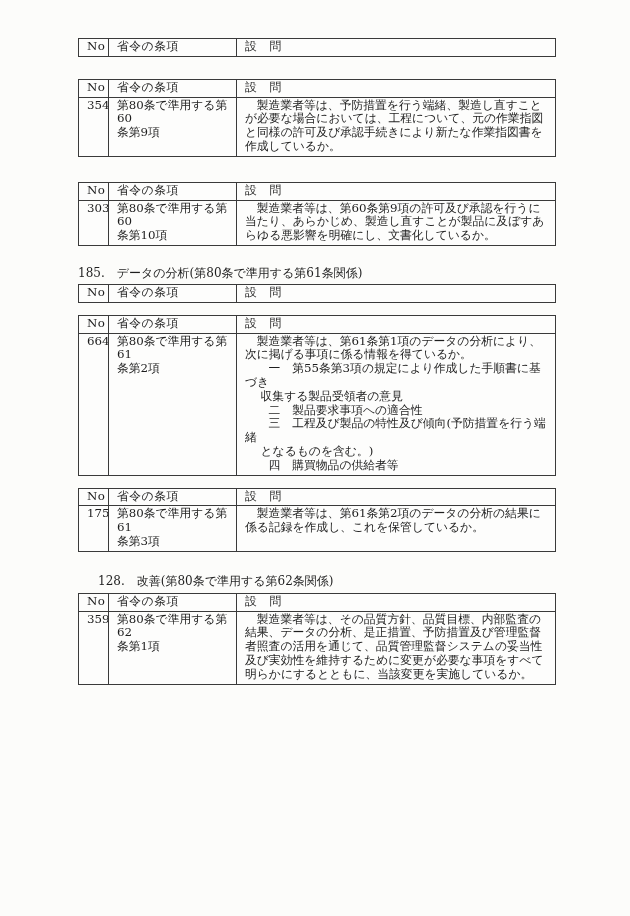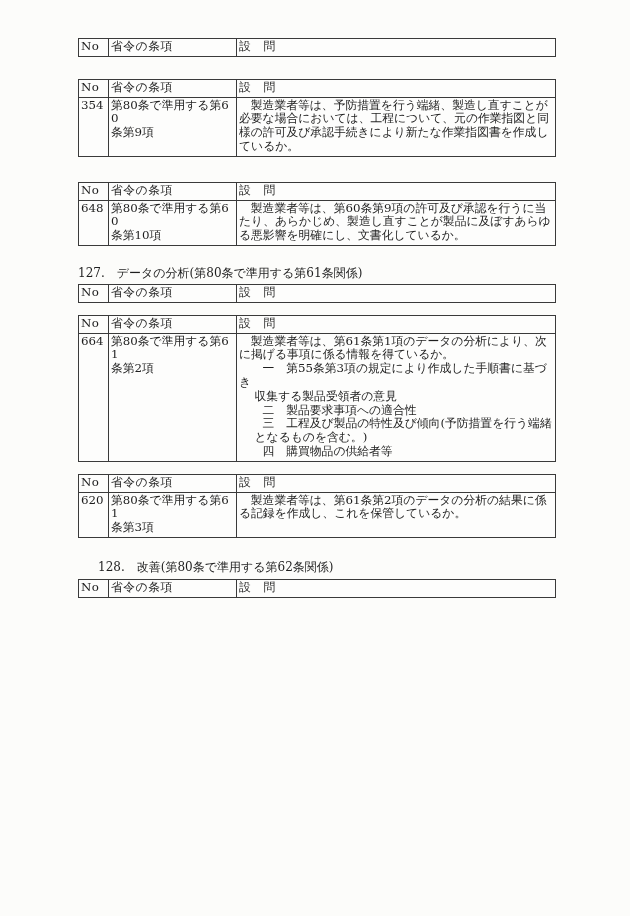--- a/index.html
+++ b/index.html
@@ -30,21 +30,21 @@
     background: #fdfdfc;
   }
   table.qtable th,
   table.qtable td {
     border: 1px solid #3a3a3a;
     vertical-align: top;
     text-align: left;
     font-weight: normal;
     font-size: 11.8px;
     line-height: 13.8px;
-    padding: 1px 3px 2px 2px;
+    padding: 1px 3px 2px 8px;
     color: #1e1e1e;
     overflow: hidden;
   }
   table.qtable th {
     letter-spacing: 0.5px;
   }
   td.cell-no {
     text-align: left;
     padding-left: 4px;
   }
@@ -118,29 +118,29 @@
           <col class="c-art">
           <col class="c-q">
         </colgroup>
       <tbody>
           <tr>
         <th>No</th>
         <th>省令の条項</th>
         <th>設　問</th>
       </tr>
       <tr>
-        <td class="cell-no">648</td>
+        <td class="cell-no">303</td>
         <td class="cell-art">第80条で準用する第60
 条第10項</td>
         <td class="cell-q">　製造業者等は、第60条第9項の許可及び承認を行うに当たり、あらかじめ、製造し直すことが製品に及ぼすあらゆる悪影響を明確にし、文書化しているか。</td>
       </tr>
     </tbody>
       </table>
 
-    <div class="sec-heading h127">127.　データの分析(第80条で準用する第61条関係)</div>
+    <div class="sec-heading h127">185.　データの分析(第80条で準用する第61条関係)</div>
 
     <table class="qtable">
       <colgroup>
           <col class="c-no">
           <col class="c-art">
           <col class="c-q">
         </colgroup>
       <tbody>
           <tr>
         <th>No</th>
@@ -183,21 +183,21 @@
           <col class="c-art">
           <col class="c-q">
         </colgroup>
       <tbody>
           <tr>
         <th>No</th>
         <th>省令の条項</th>
         <th>設　問</th>
       </tr>
       <tr>
-        <td class="cell-no">620</td>
+        <td class="cell-no">175</td>
         <td class="cell-art">第80条で準用する第61
 条第3項</td>
         <td class="cell-q">　製造業者等は、第61条第2項のデータの分析の結果に係る記録を作成し、これを保管しているか。</td>
       </tr>
     </tbody>
       </table>
 
     <div class="sec-heading h128">128.　改善(第80条で準用する第62条関係)</div>
 
     <table class="qtable">
@@ -205,17 +205,23 @@
           <col class="c-no">
           <col class="c-art">
           <col class="c-q">
         </colgroup>
       <tbody>
           <tr>
         <th>No</th>
         <th>省令の条項</th>
         <th>設　問</th>
       </tr>
+      <tr>
+        <td class="cell-no">359</td>
+        <td class="cell-art">第80条で準用する第62
+条第1項</td>
+        <td class="cell-q">　製造業者等は、その品質方針、品質目標、内部監査の結果、データの分析、是正措置、予防措置及び管理監督者照査の活用を通じて、品質管理監督システムの妥当性及び実効性を維持するために変更が必要な事項をすべて明らかにするとともに、当該変更を実施しているか。</td>
+      </tr>
     </tbody>
       </table>
 
   </div>
 </div>
 
 </body></html>

